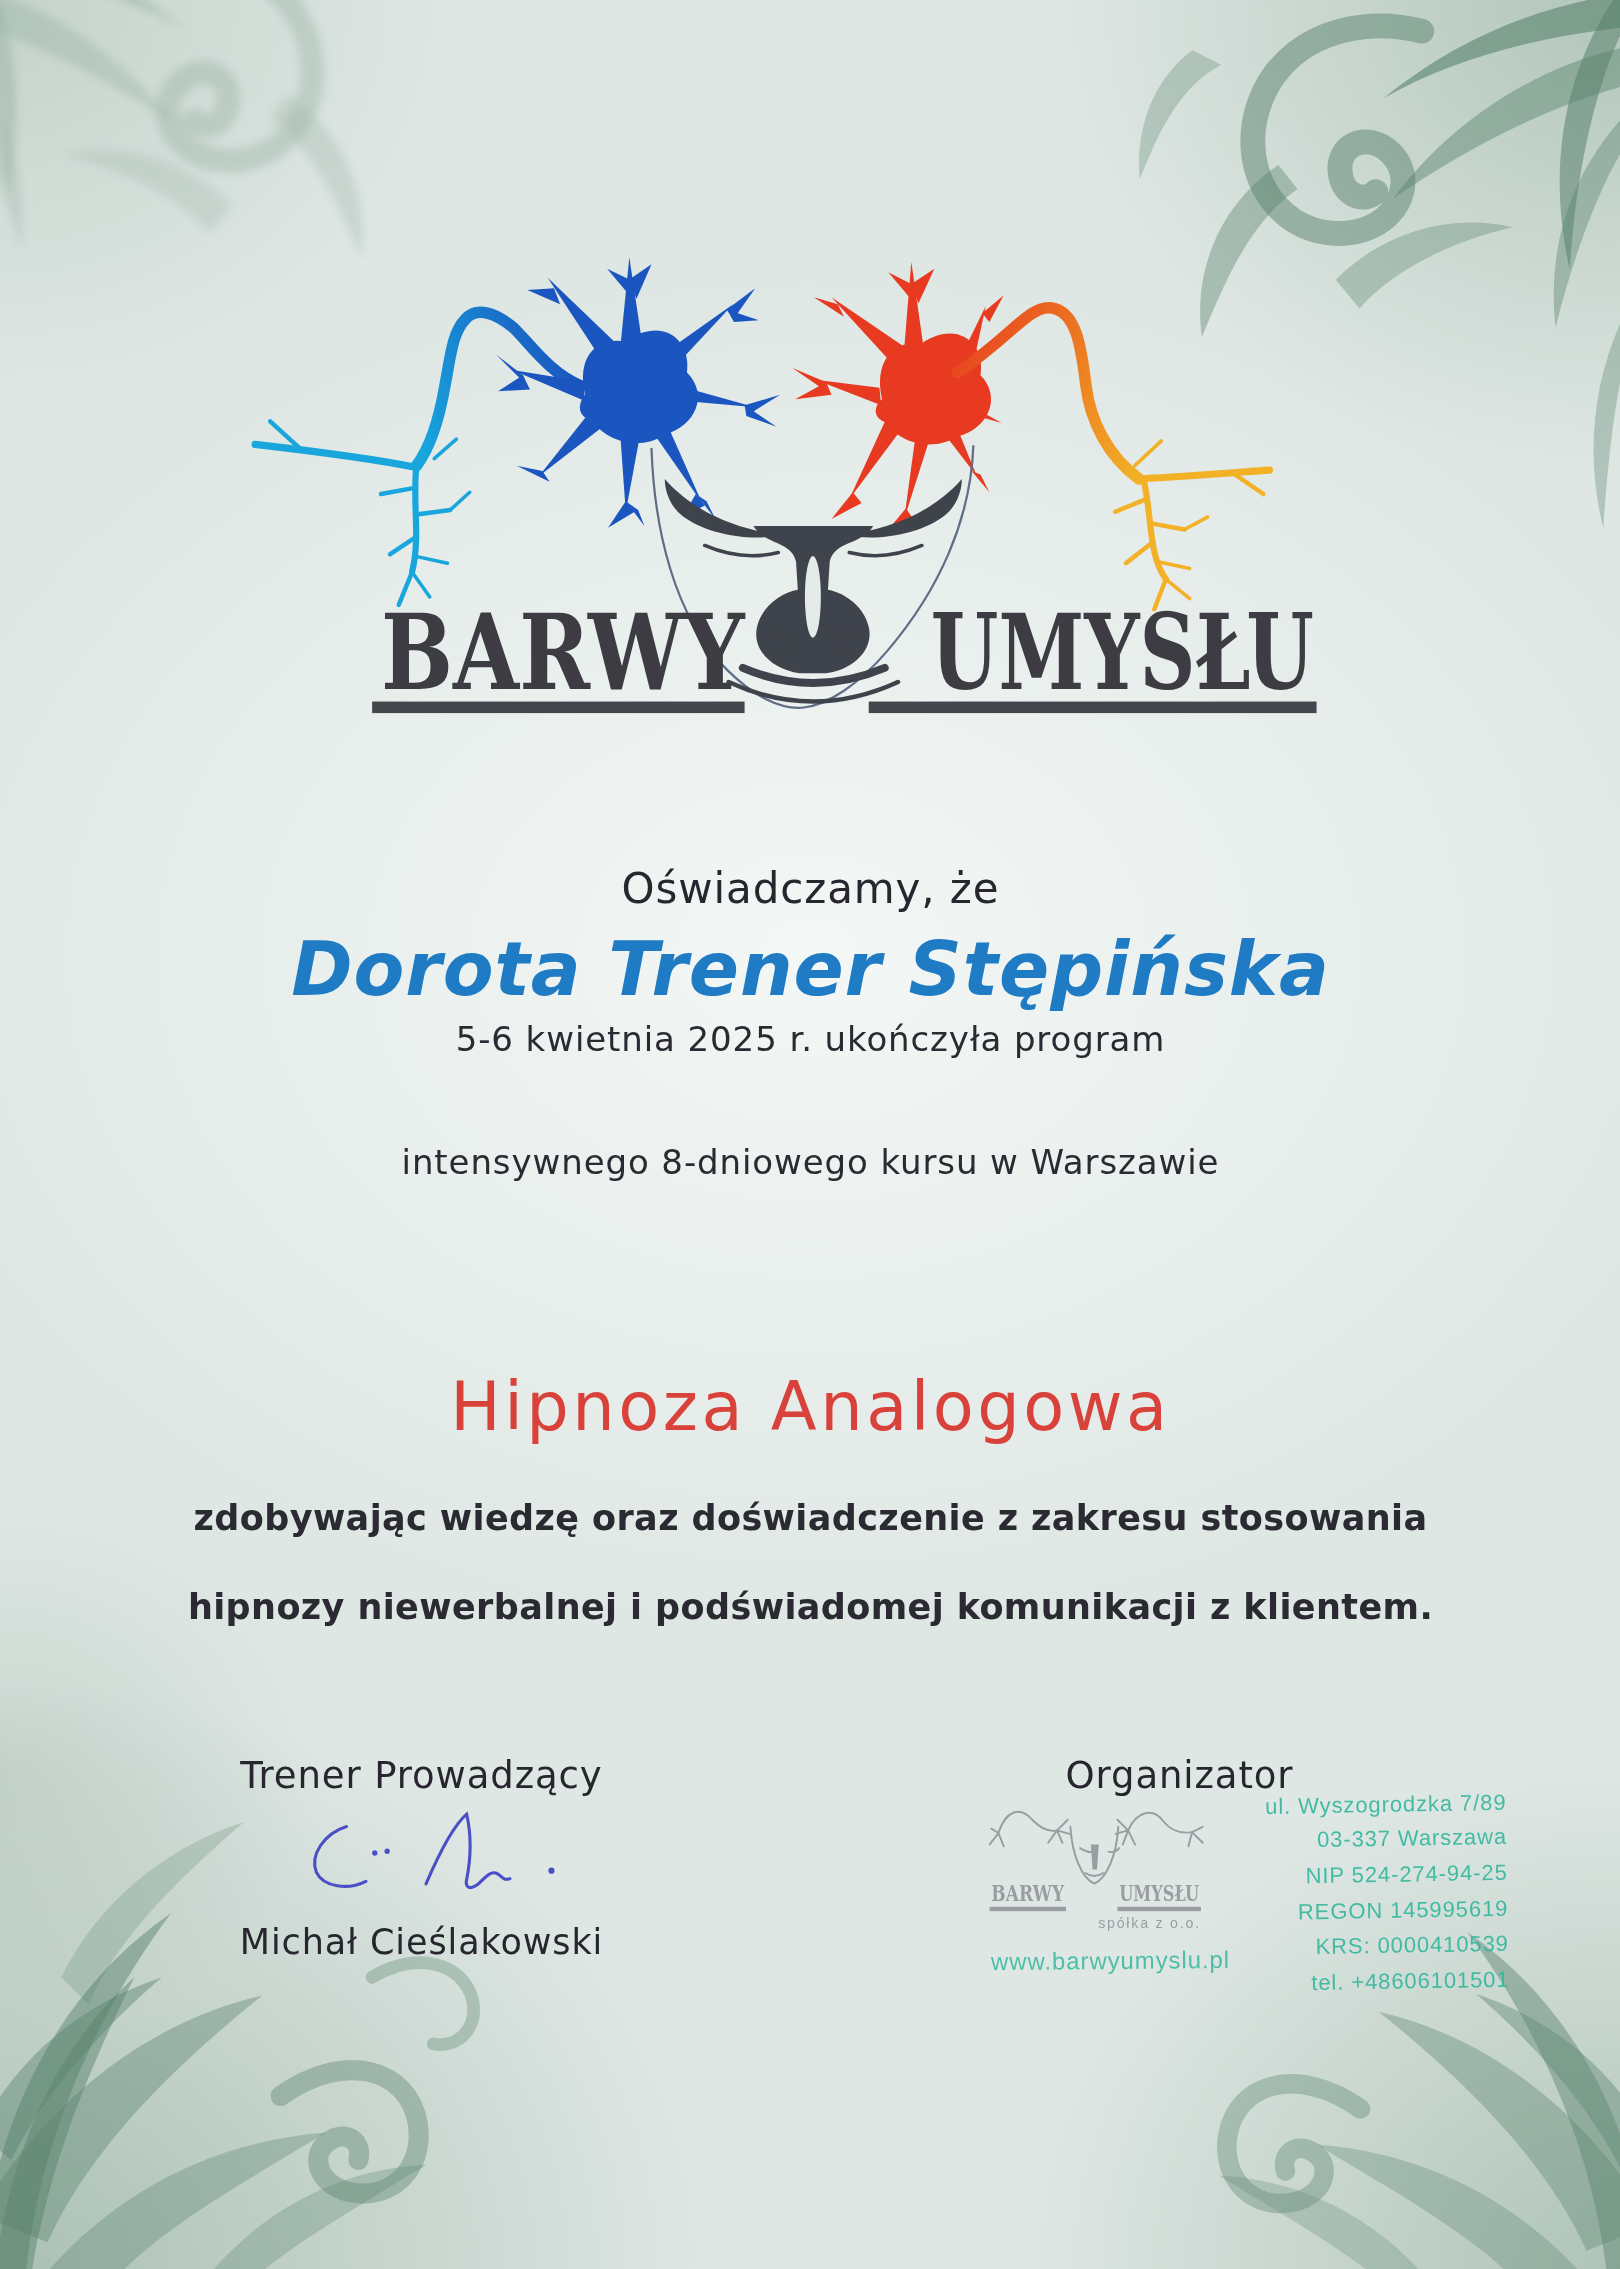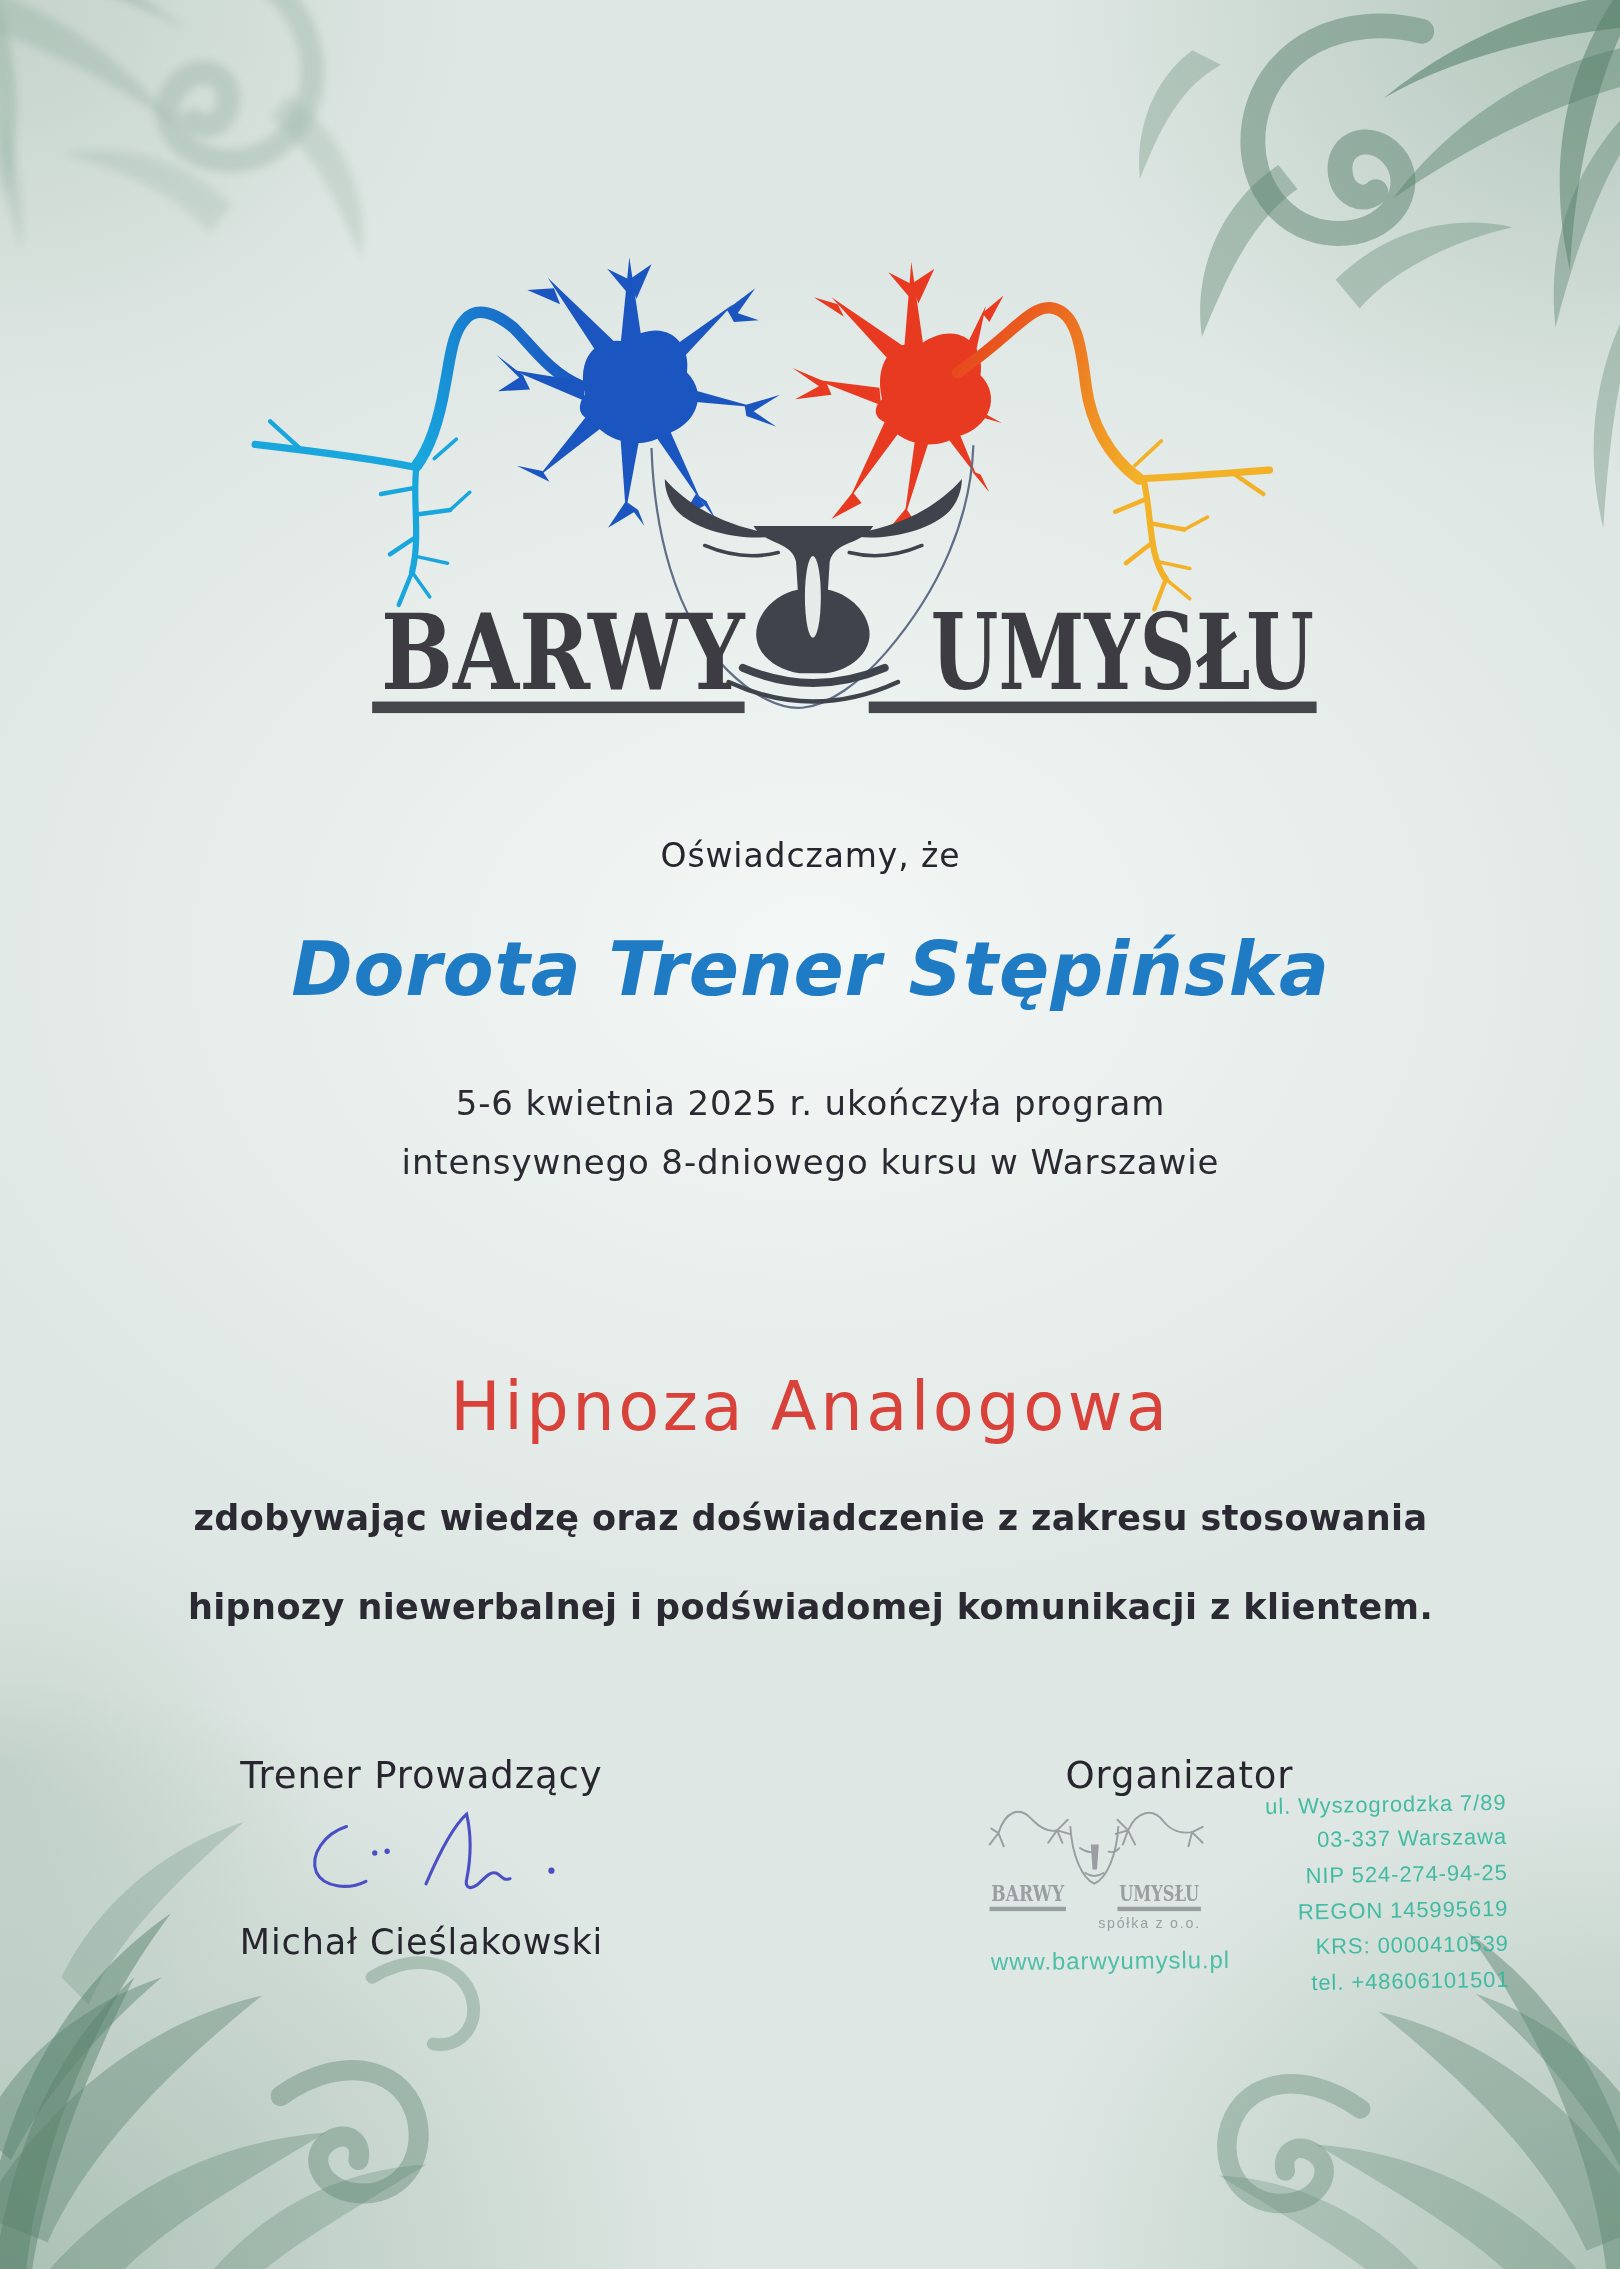--- a/index.html
+++ b/index.html
@@ -15,23 +15,23 @@
       radial-gradient(461px 381px at 0% 78%, rgba(110,146,122,.20), rgba(110,146,122,0) 70%),
       #dfe7e4;
   }
   .orn{position:absolute;pointer-events:none;}
   .orn.tl{left:-53px;top:-71px;width:479px;opacity:.45;filter:blur(4.4px);transform:scaleX(-1);}
   .orn.tr{right:-10.6px;top:-7px;width:497px;opacity:.95;}
   .orn.bl{left:-21px;bottom:-17.7px;width:585px;opacity:.95;}
   .orn.br{right:-32px;bottom:-25px;width:567px;opacity:.88;transform:scaleX(-1);}
   .logo{position:absolute;left:248px;top:173px;width:1073px;height:541px;}
   .ctr{position:absolute;left:0;width:1621px;text-align:center;}
-  .intro{top:836px;font-size:33px;letter-spacing:0.9px;color:#27262e;}
+  .intro{top:864px;font-size:42px;letter-spacing:0.9px;color:#27262e;}
   .name{top:926px;font-size:74px;font-weight:bold;font-style:italic;letter-spacing:0.9px;color:#1f7bc4;}
-  .dline1{top:1083px;}
+  .dline1{top:1019px;}
   .dline2{top:1142px;}
   .dline1,.dline2{font-size:34px;letter-spacing:0.9px;color:#2b2a32;}
   .course{top:1368px;font-size:67px;letter-spacing:3.5px;color:#d9423a;}
   .desc1{top:1498px;}
   .desc2{top:1587px;}
   .desc1,.desc2{font-size:35px;letter-spacing:0.4px;color:#2b2a32;font-weight:bold;}
   .siglabel{position:absolute;font-size:37px;font-weight:normal;letter-spacing:0.9px;color:#27262e;text-align:center;}
   .trainer-label{left:222px;top:1754px;width:399px;}
   .org-label{left:1011px;top:1754px;width:337px;}
   .trainer-name{position:absolute;left:222px;top:1922px;width:399px;text-align:center;font-size:35px;letter-spacing:0.9px;color:#27262e;}

